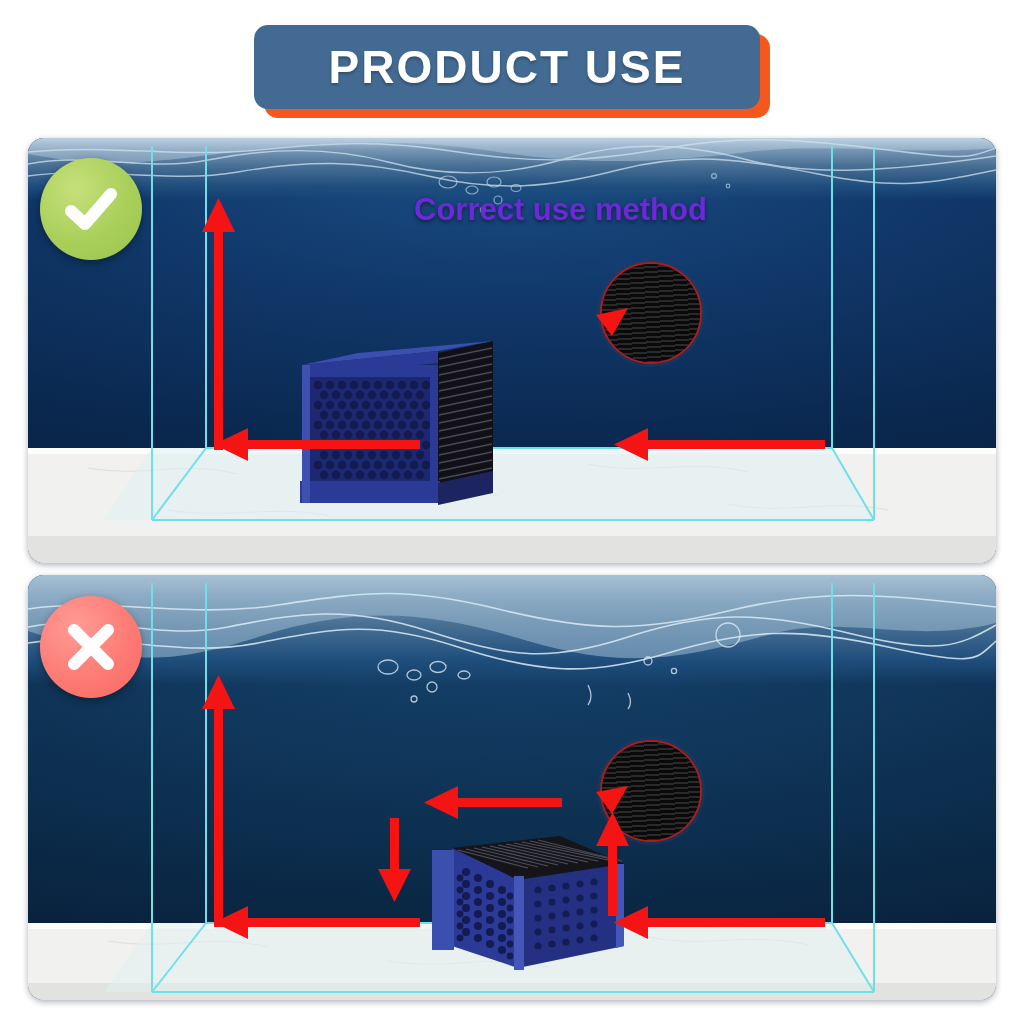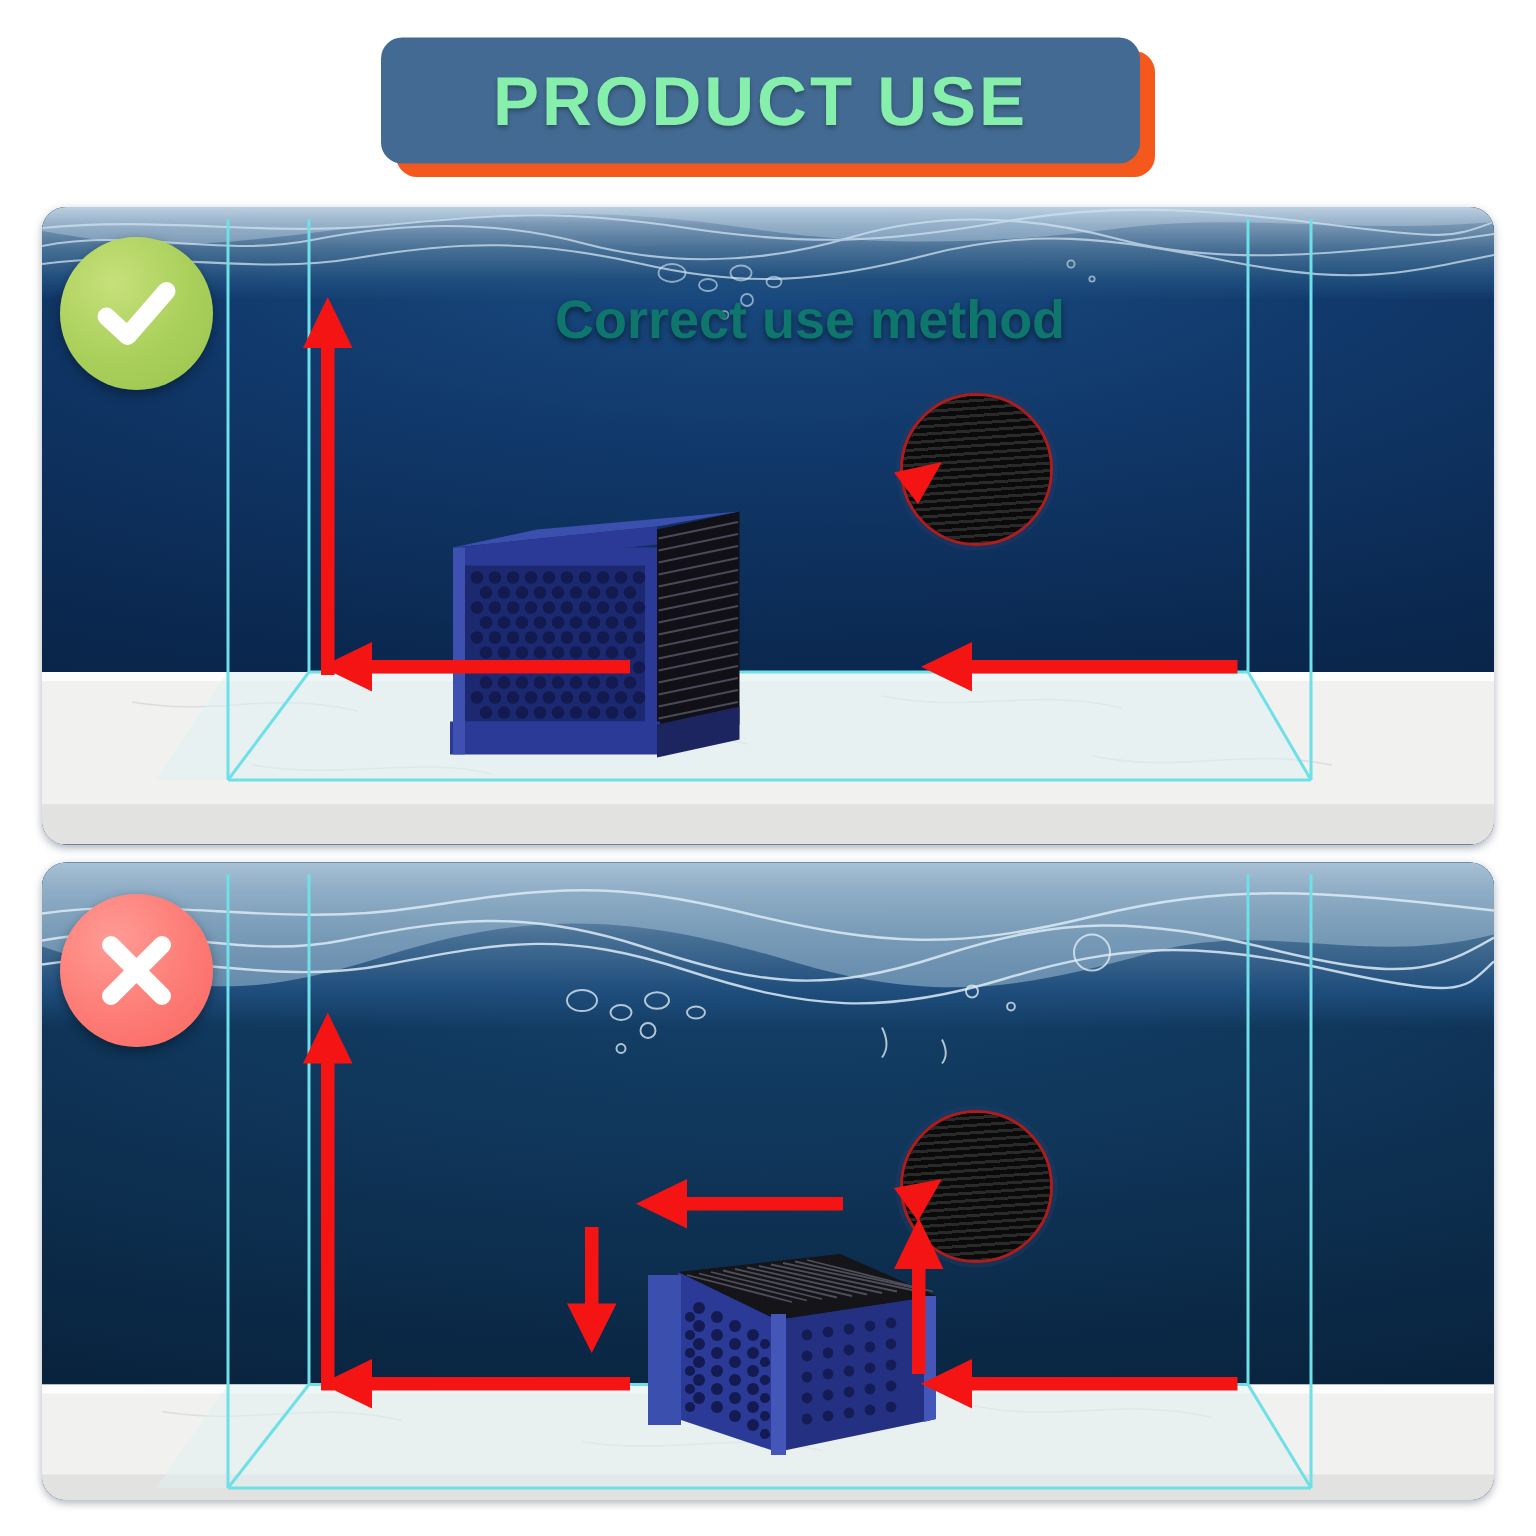--- a/index.html
+++ b/index.html
@@ -19,21 +19,21 @@
   .badge-shadow{
     position:absolute;left:264px;top:34px;width:506px;height:84px;
     background:var(--accent,#f4581c);border-radius:14px;
   }
   .badge{
     position:absolute;left:254px;top:25px;width:506px;height:84px;
     background:var(--brand,#436a92);border-radius:14px;
     display:flex;align-items:center;justify-content:center;
   }
   .badge-text{
-    color:#86efac;font-size:46px;font-weight:bold;letter-spacing:2px;
+    color:#ffffff;font-size:46px;font-weight:bold;letter-spacing:2px;
     font-family:"Liberation Sans", sans-serif;
     text-shadow:0 2px 3px rgba(0,0,0,.28);
     line-height:1;
   }
 
   
   .panel{
     position:absolute;left:28px;width:968px;height:425px;
     border-radius:16px;overflow:hidden;
     box-shadow:0 2px 6px rgba(20,35,60,.35);
@@ -72,23 +72,23 @@
   .mark{
     position:absolute;width:102px;height:102px;border-radius:50%;
     display:flex;align-items:center;justify-content:center;
     box-shadow:0 3px 8px rgba(0,0,0,.35);
   }
   .mark.ok{left:40px;top:158px;background:radial-gradient(circle at 35% 30%, #c6e07a 0%, #a9cf5a 55%, #98c44d 100%);}
   .mark.no{left:40px;top:596px;background:radial-gradient(circle at 35% 30%, #ff9b95 0%, #fd7b75 55%, #f9665f 100%);}
 
   
   .ptitle{
-    position:absolute;color:#0f766e;font-weight:bold;font-size:36px;
+    position:absolute;color:#6d28d9;font-weight:bold;font-size:31px;
     text-shadow:0 2px 4px rgba(0,0,0,.5);
-    font-family:"Liberation Sans", sans-serif;white-space:nowrap;
+    font-family:"Liberation Sans", sans-serif;white-space:nowrap;margin-left:44px;
   }
   .ptitle.t1{left:370px;top:192px;}
   .ptitle.t2{left:370px;top:668px;}
 
   
   .arrows{position:absolute;left:0;top:0;width:1024px;height:1024px;pointer-events:none;}
   .arrows path, .arrows polygon, .arrows line{fill:var(--arrow,#f51414);stroke:none;}
 
   
   .callout{position:absolute;width:98px;height:98px;border-radius:50%;

